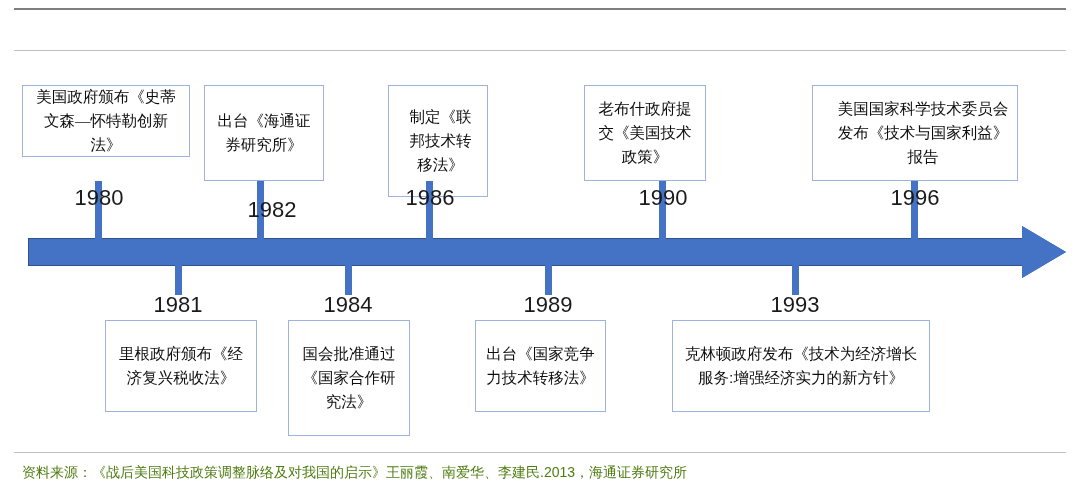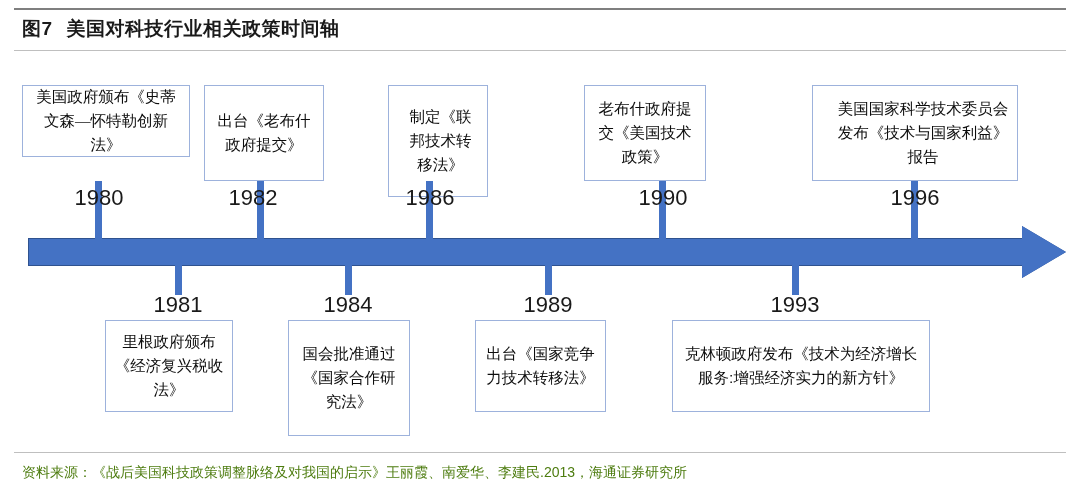--- a/index.html
+++ b/index.html
@@ -110,40 +110,37 @@
     word-break: break-all;
   }
 </style>
 </head>
 <body>
 
 <div id="page">
 
   <div class="rule-top"></div>
 
-  <div class="fig-title">
-    <span class="fig-num">图7</span><span>美国对科技行业相关政策时间轴</span>
-  </div>
 
   <div class="rule-under-title"></div>
 
   <div class="axis-bar"></div>
   <div class="axis-head"></div>
 
   <div class="event-box" style="left:22px; top:85px; width:168px; height:72px;font-family:Liberation Serif, serif;">
     <span class="event-text">美国政府颁布《史蒂文森—怀特勒创新法》</span>
   </div>
   <div class="tick up" style="left:95px;"></div>
   <div class="year up" style="left:99px;">1980</div>
 
   <div class="event-box" style="left:204px; top:85px; width:120px; height:96px;">
-    <span class="event-text">出台《老布什政府提交》</span>
+    <span class="event-text">出台《海通证券研究所》</span>
   </div>
   <div class="tick up" style="left:257px;"></div>
-  <div class="year up" style="left:253px;">1982</div>
+  <div class="year up" style="left:272px;margin-top:12px;">1982</div>
 
   <div class="event-box" style="left:388px; top:85px; width:100px; height:112px;padding-left:13px;">
     <span class="event-text">制定《联邦技术转移法》</span>
   </div>
   <div class="tick up" style="left:426px;"></div>
   <div class="year up" style="left:430px;">1986</div>
 
   <div class="event-box" style="left:584px; top:85px; width:122px; height:96px;">
     <span class="event-text">老布什政府提交《美国技术政策》</span>
   </div>
@@ -151,21 +148,21 @@
   <div class="year up" style="left:663px;">1990</div>
 
   <div class="event-box" style="left:812px; top:85px; width:206px; height:96px;padding-left:24px;">
     <span class="event-text">美国国家科学技术委员会发布《技术与国家利益》报告</span>
   </div>
   <div class="tick up" style="left:911px;"></div>
   <div class="year up" style="left:915px;">1996</div>
 
   <div class="tick down" style="left:175px;"></div>
   <div class="year down" style="left:178px;">1981</div>
-  <div class="event-box" style="left:105px; top:320px; width:128px; height:92px;">
+  <div class="event-box" style="left:105px; top:320px; width:152px; height:92px;">
     <span class="event-text">里根政府颁布《经济复兴税收法》</span>
   </div>
 
   <div class="tick down" style="left:345px;"></div>
   <div class="year down" style="left:348px;">1984</div>
   <div class="event-box" style="left:288px; top:320px; width:122px; height:116px;">
     <span class="event-text">国会批准通过《国家合作研究法》</span>
   </div>
 
   <div class="tick down" style="left:545px;"></div>

